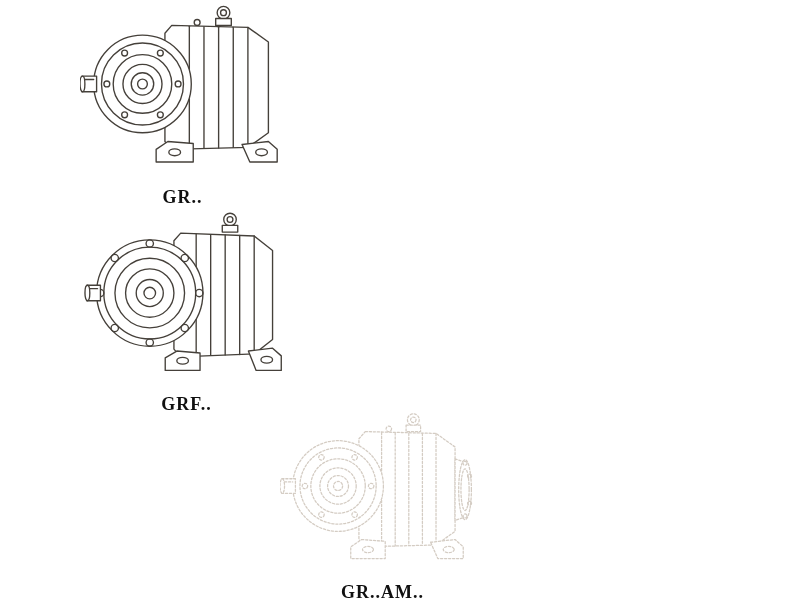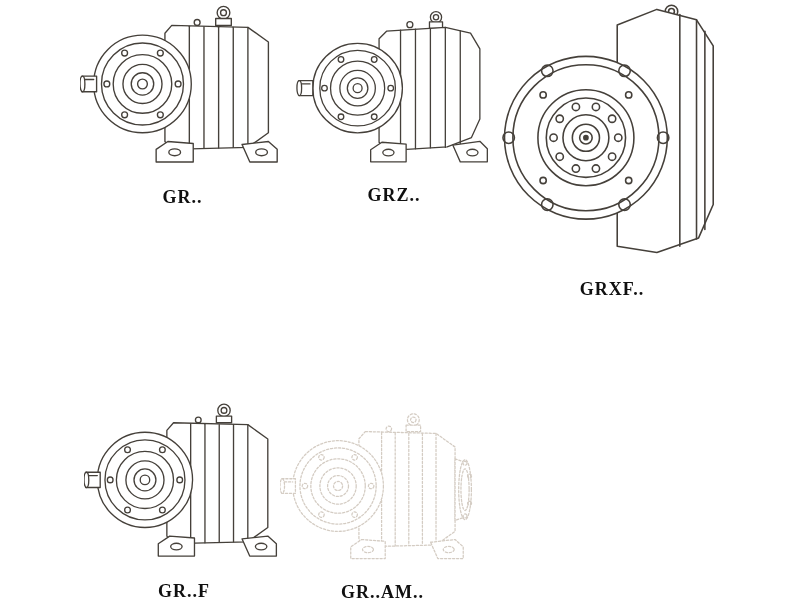--- a/index.html
+++ b/index.html
@@ -232,42 +232,30 @@
 
 <div class="canvas">
 
   <figure class="cell" style="left:80px;top:0;width:205px">
     <svg class="drawing" viewBox="0 0 210 190">
         <use href="#unit-r"></use>
       </svg>
     <figcaption class="label">GR..</figcaption>
   </figure>
 
-  <figure class="cell" style="left:296px;top:6px;width:196px">
-    <svg class="drawing" viewBox="0 0 210 190">
-        <use href="#unit-rz"></use>
+
+
+  <figure class="cell" style="left:84px;top:206px;width:205px">
+    <svg class="drawing" viewBox="0 0 212 192">
+        <use href="#unit-rf"></use>
       </svg>
-    <figcaption class="label">GRZ..</figcaption>
+    <figcaption class="label">GRF..</figcaption>
   </figure>
 
-  <figure class="cell" style="left:492px;top:0;width:240px">
-    <svg class="drawing" viewBox="0 0 230 265">
-        <use href="#unit-rxf"></use>
-      </svg>
-    <figcaption class="label">GRXF..</figcaption>
-  </figure>
-
-
-
-  <figure class="cell" style="left:84px;top:398px;width:200px">
-    <svg class="drawing" viewBox="0 0 210 190">
-        <use href="#unit-r"></use>
-      </svg>
-    <figcaption class="label">GR..F</figcaption>
-  </figure>
+
 
   <figure class="cell" style="left:280px;top:408px;width:205px">
     <svg class="drawing faded" viewBox="0 0 226 190">
         <use href="#unit-r"></use>
         <use href="#adapter-am"></use>
       </svg>
     <figcaption class="label">GR..AM..</figcaption>
   </figure>
 
 

